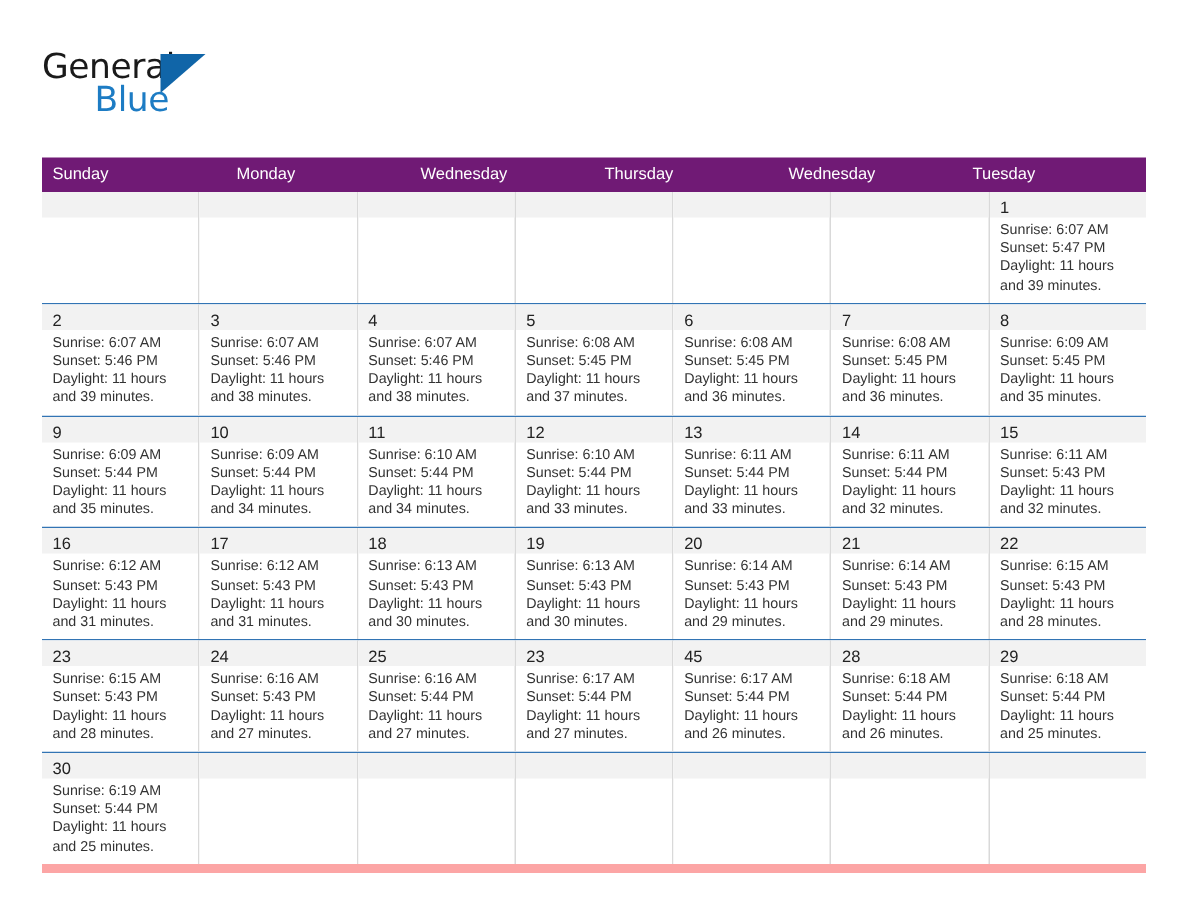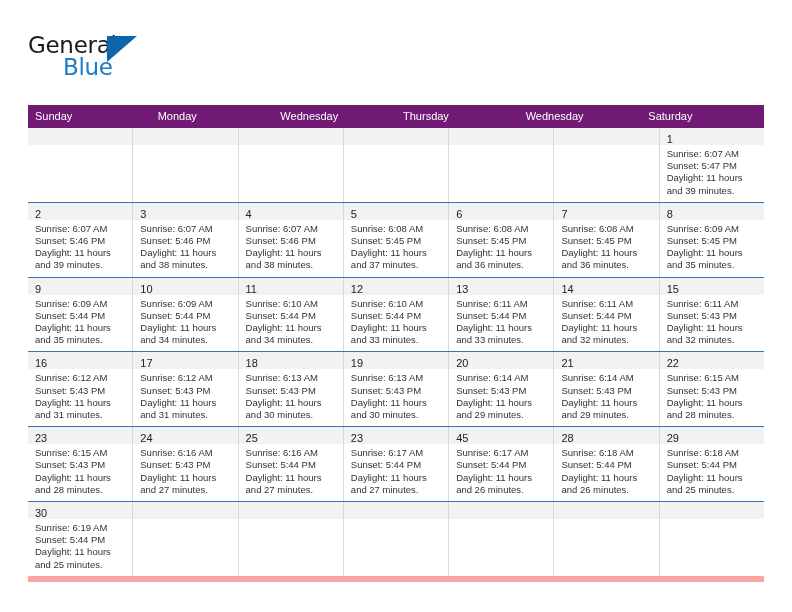--- a/index.html
+++ b/index.html
@@ -155,21 +155,21 @@
 
   </div>
 
   <div class="calendar">
     <div class="dow-row" id="dow-row">
         <div class="dow-cell">Sunday</div>
         <div class="dow-cell">Monday</div>
         <div class="dow-cell">Wednesday</div>
         <div class="dow-cell">Thursday</div>
         <div class="dow-cell">Wednesday</div>
-        <div class="dow-cell">Saturday</div>
+        <div class="dow-cell">Tuesday</div>
       </div>
     <div id="weeks-container">
         <div class="week-row">
           <div class="day-cell empty">
             <div class="daynum-band"><span class="daynum"></span></div>
             <div class="day-info"></div>
           </div>
           <div class="day-cell empty">
             <div class="daynum-band"><span class="daynum"></span></div>
             <div class="day-info"></div>

